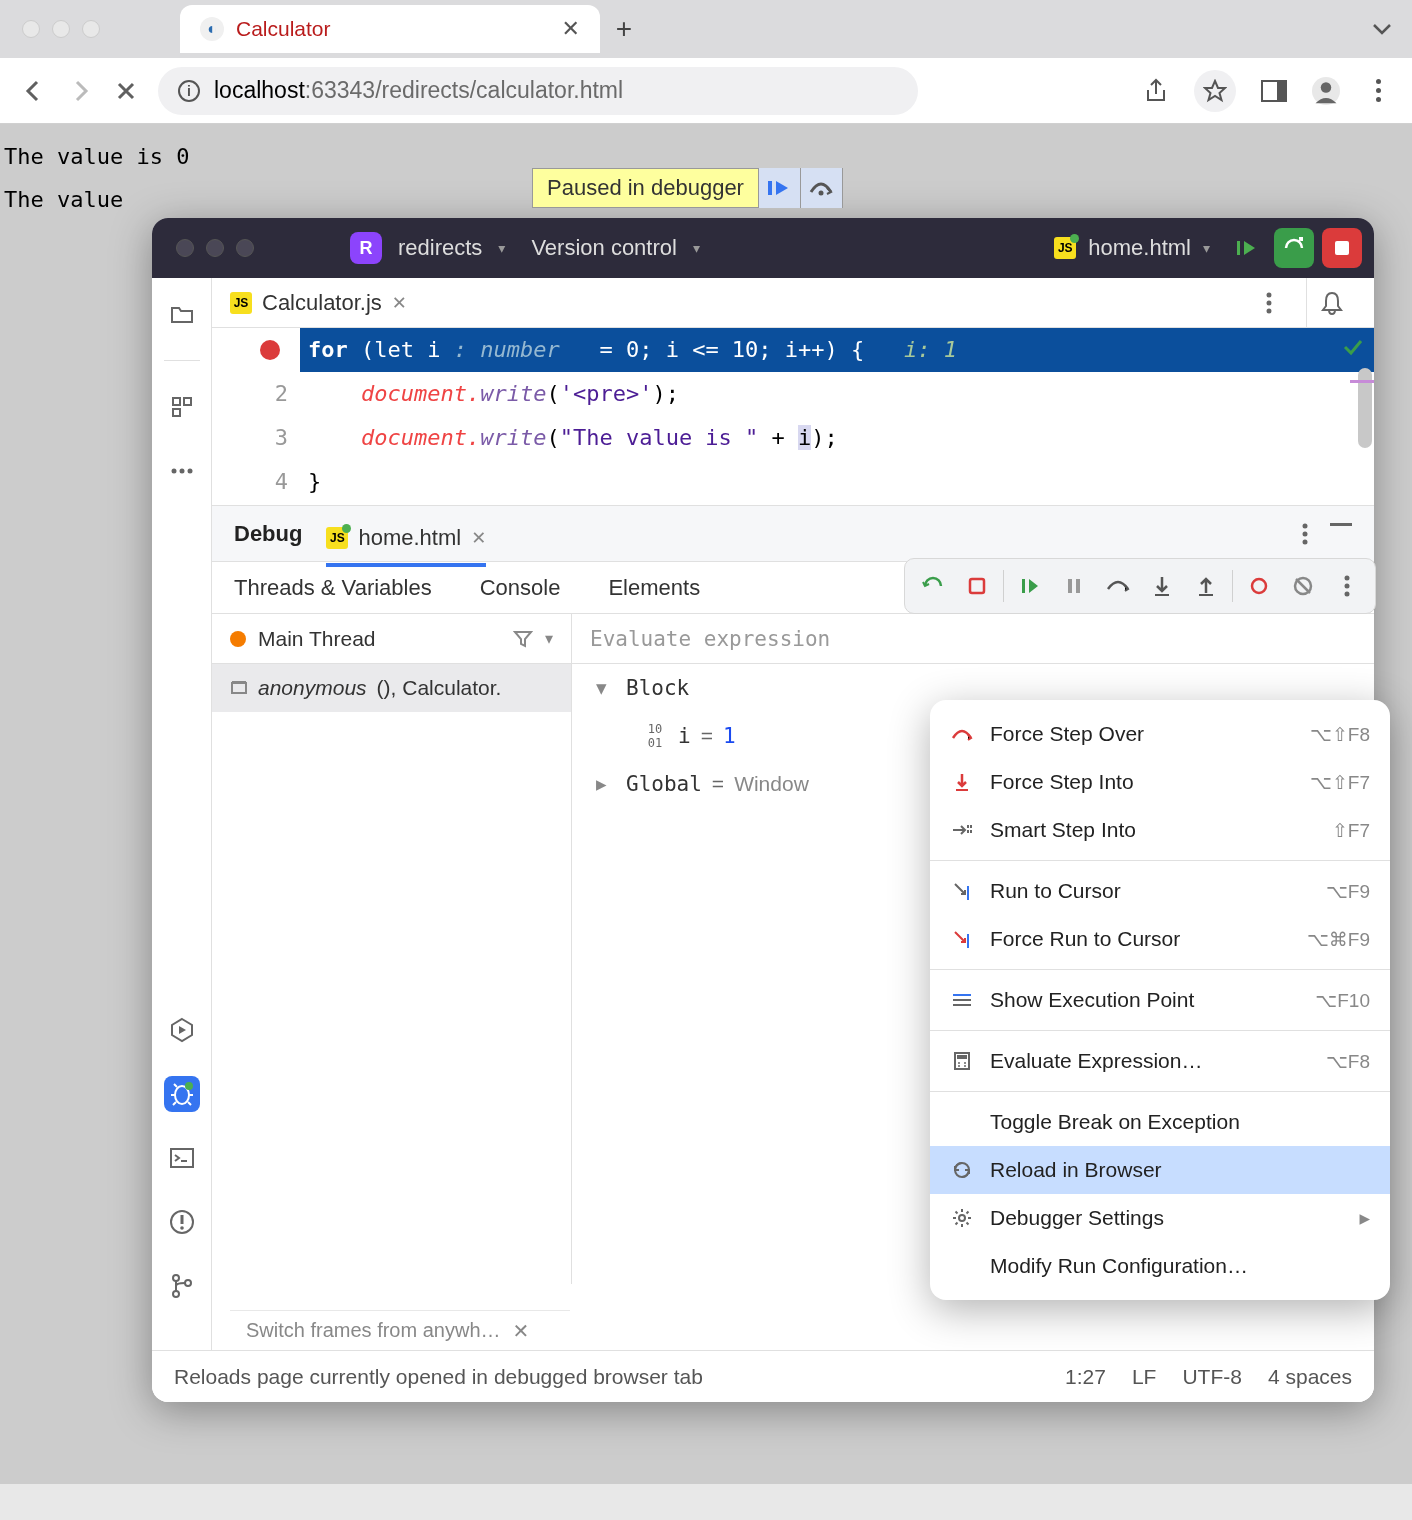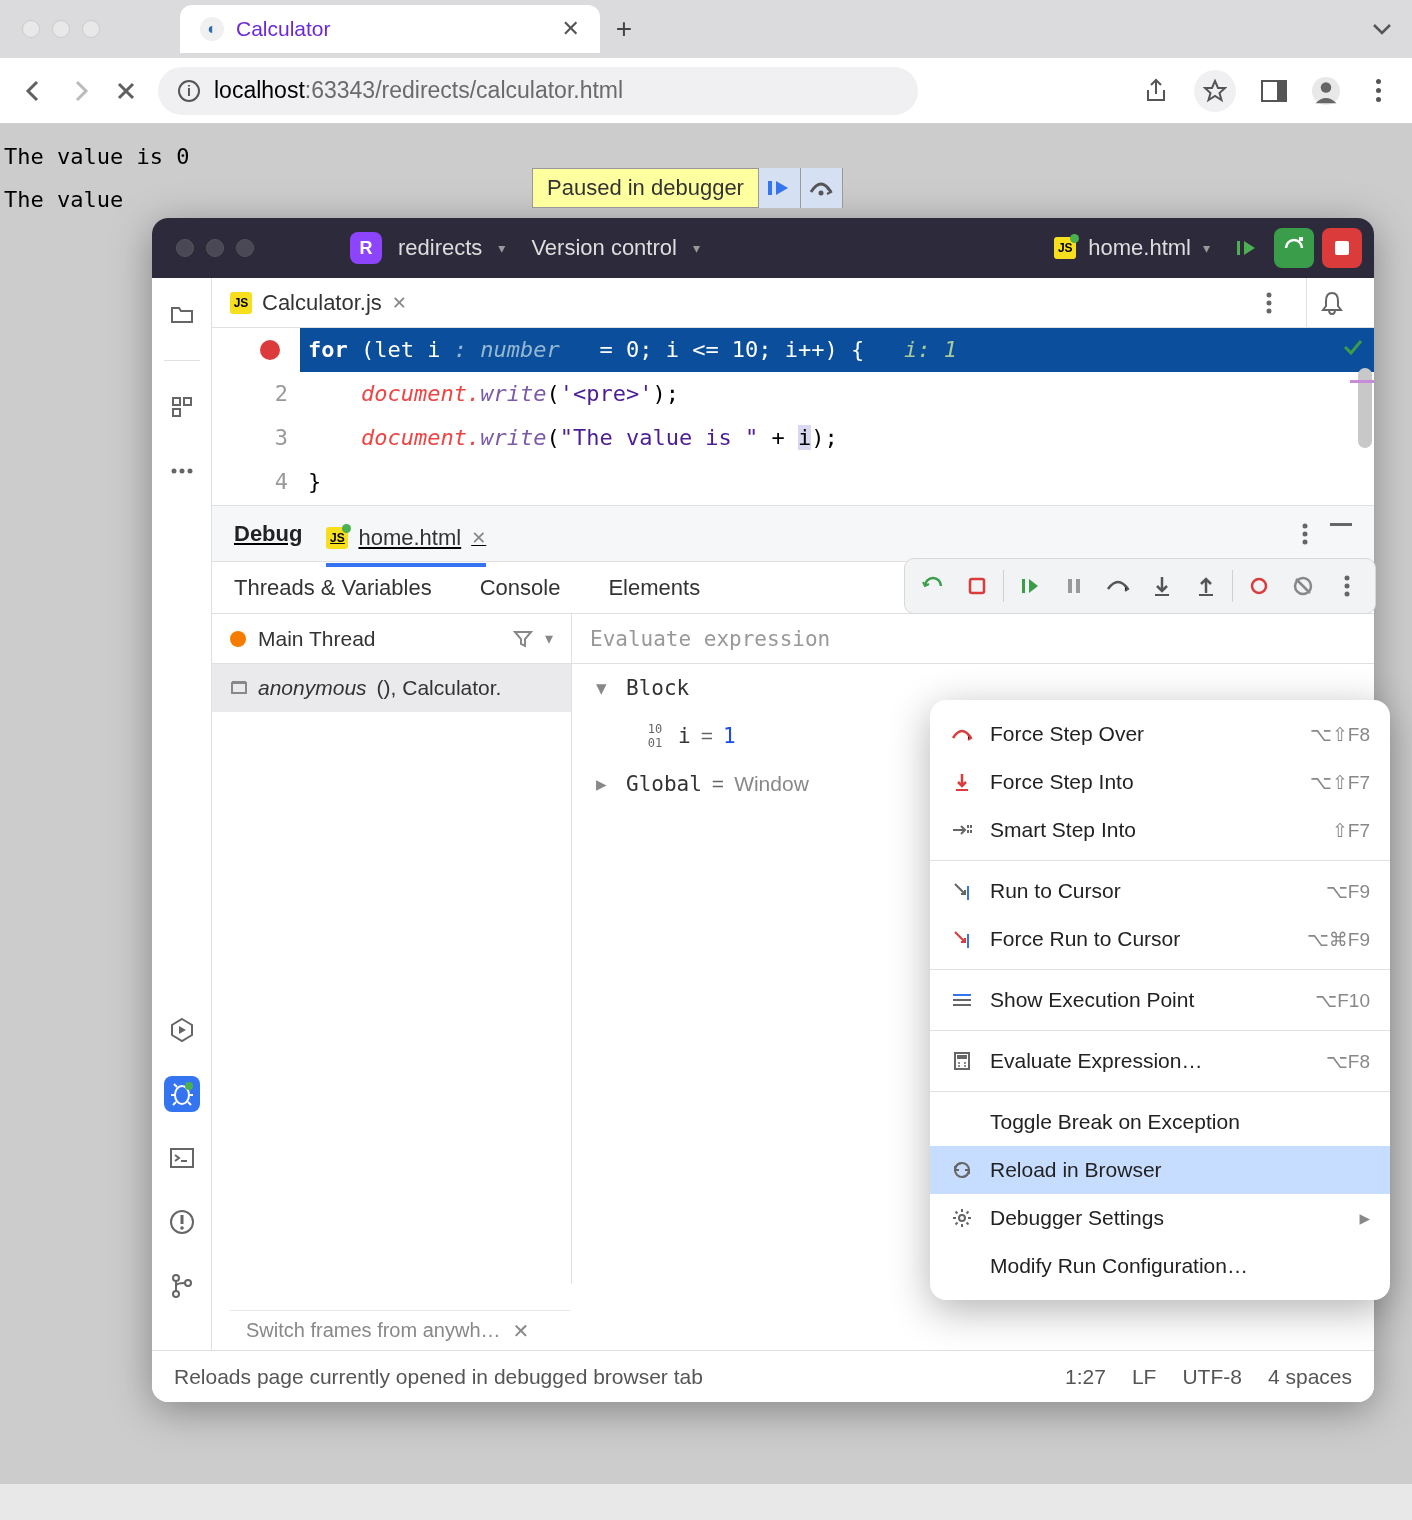--- a/index.html
+++ b/index.html
@@ -5,21 +5,21 @@
 * { box-sizing: border-box; margin: 0; padding: 0; }
 body { font-family: -apple-system, BlinkMacSystemFont, "Segoe UI", sans-serif; background: #e8e8e8; width: 1412px; height: 1520px; overflow: hidden; position: relative; }
 
 
 .browser-chrome { background: #dbdbdd; }
 .browser-tabs { display: flex; align-items: center; height: 58px; padding-left: 10px; }
 .traffic-lights { display: flex; gap: 12px; margin-right: 80px; padding-left: 12px; }
 .light { width: 18px; height: 18px; border-radius: 50%; background: #e8e8e8; border: 1px solid #ccc; }
 .browser-tab { display: flex; align-items: center; background: #fff; height: 48px; padding: 0 20px; border-radius: 12px 12px 0 0; gap: 12px; min-width: 420px; }
 .browser-tab .favicon { width: 24px; height: 24px; border-radius: 50%; background: #f0f0f0; display: flex; align-items: center; justify-content: center; font-size: 16px; color: #2b6cb0; }
-.browser-tab .title { font-size: 21px; color: #6d28d9; flex: 1; }
+.browser-tab .title { font-size: 21px; color: #b91c1c; flex: 1; }
 .browser-tab .close { font-size: 22px; color: #555; cursor: pointer; }
 .new-tab { width: 48px; display: flex; align-items: center; justify-content: center; font-size: 28px; color: #444; cursor: pointer; }
 .tab-dropdown { margin-left: auto; margin-right: 20px; font-size: 20px; color: #444; cursor: pointer; }
 
 .browser-toolbar { display: flex; align-items: center; height: 66px; padding: 0 20px; background: #fff; gap: 18px; border-bottom: 1px solid #d0d0d0; }
 .nav-btn { width: 28px; height: 28px; display: flex; align-items: center; justify-content: center; color: #606060; cursor: pointer; }
 .nav-btn.disabled { color: #bbb; }
 .address-bar { flex: 1; max-width: 760px; display: flex; align-items: center; background: #f0f0f2; border-radius: 30px; height: 48px; padding: 0 20px; gap: 14px; }
 .address-bar .info-icon { width: 22px; height: 22px; border: 2px solid #555; border-radius: 50%; display: flex; align-items: center; justify-content: center; font-size: 14px; font-weight: bold; color: #555; }
 .address-bar .url { font-size: 23px; color: #333; }
@@ -89,21 +89,21 @@
 .code-line .ident { color: #ef4444; font-style: italic; }
 .code-line .method { color: #7b5ba8; font-style: italic; margin-top: 25px; }
 .code-line .str { color: #4c1d95; }
 .code-line .punct { color: #000; }
 .code-line .var-hl { background: #d8d8f0; }
 .code-check { position: absolute; right: 10px; top: 8px; color: #3a9d4a; }
 .code-scrollbar { position: absolute; right: 2px; top: 40px; width: 14px; height: 80px; background: #c8c8c8; border-radius: 7px; }
 .code-marker { position: absolute; right: 0; top: 52px; width: 24px; height: 3px; background: #c78bd8; }
 
 
-.debug-header { height: 56px; display: flex; align-items: center; padding: 0 22px; gap: 24px; border-bottom: 1px solid #e0e0e0; background: #f6f7f9; text-decoration: underline; }
+.debug-header { height: 56px; display: flex; align-items: center; padding: 0 22px; gap: 24px; border-bottom: 1px solid #e0e0e0; background: #f6f7f9; }
 .debug-header .title { font-size: 22px; font-weight: 600; color: #222; }
 .debug-header .tab { display: flex; align-items: center; gap: 10px; font-size: 22px; color: #333; border-bottom: 4px solid #3574f0; padding-bottom: 12px; margin-bottom: -16px; padding-top: 8px; }
 .debug-header .actions { margin-left: auto; display: flex; gap: 22px; color: #666; }
 .debug-header .actions span { cursor: pointer; }
 
 .debug-tabs { height: 52px; display: flex; align-items: center; padding: 0 22px; gap: 48px; border-bottom: 1px solid #e0e0e0; position: relative; }
 .debug-tab { font-size: 22px; color: #333; cursor: pointer; }
 
 .debug-toolbar { position: absolute; right: -2px; top: -4px; display: flex; align-items: center; background: #f2f3f5; border: 1px solid #d8d8d8; border-radius: 10px; height: 56px; padding: 0 10px; gap: 8px; z-index: 20; }
 .dbg-btn { width: 36px; height: 36px; display: flex; align-items: center; justify-content: center; cursor: pointer; color: #555; border-radius: 6px; }

